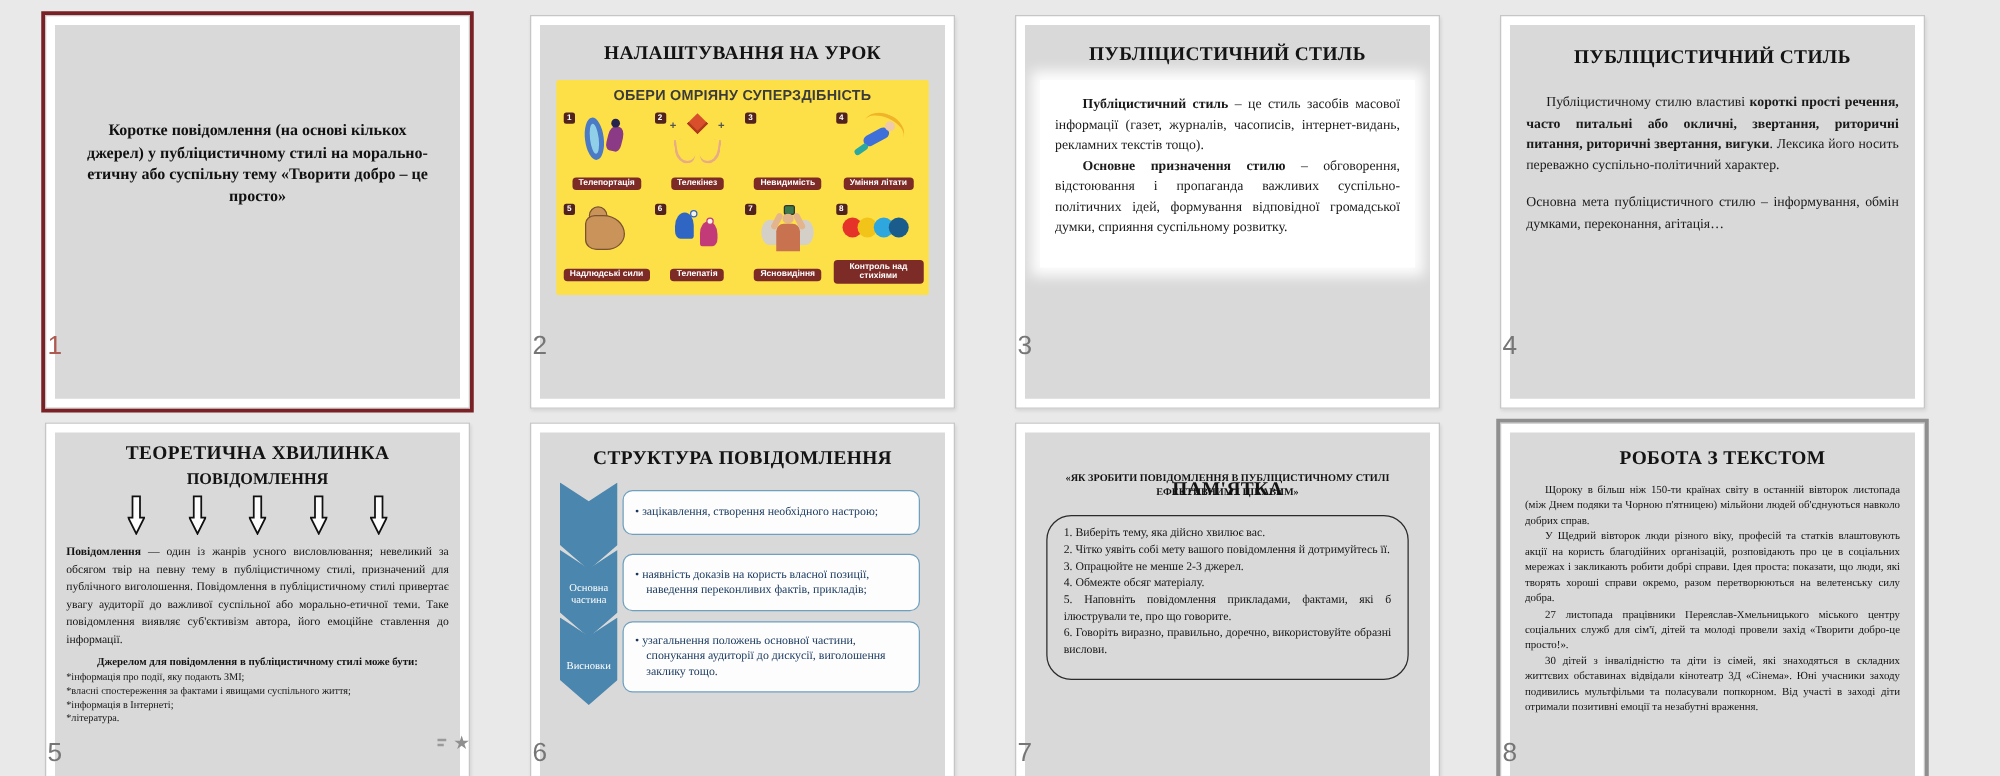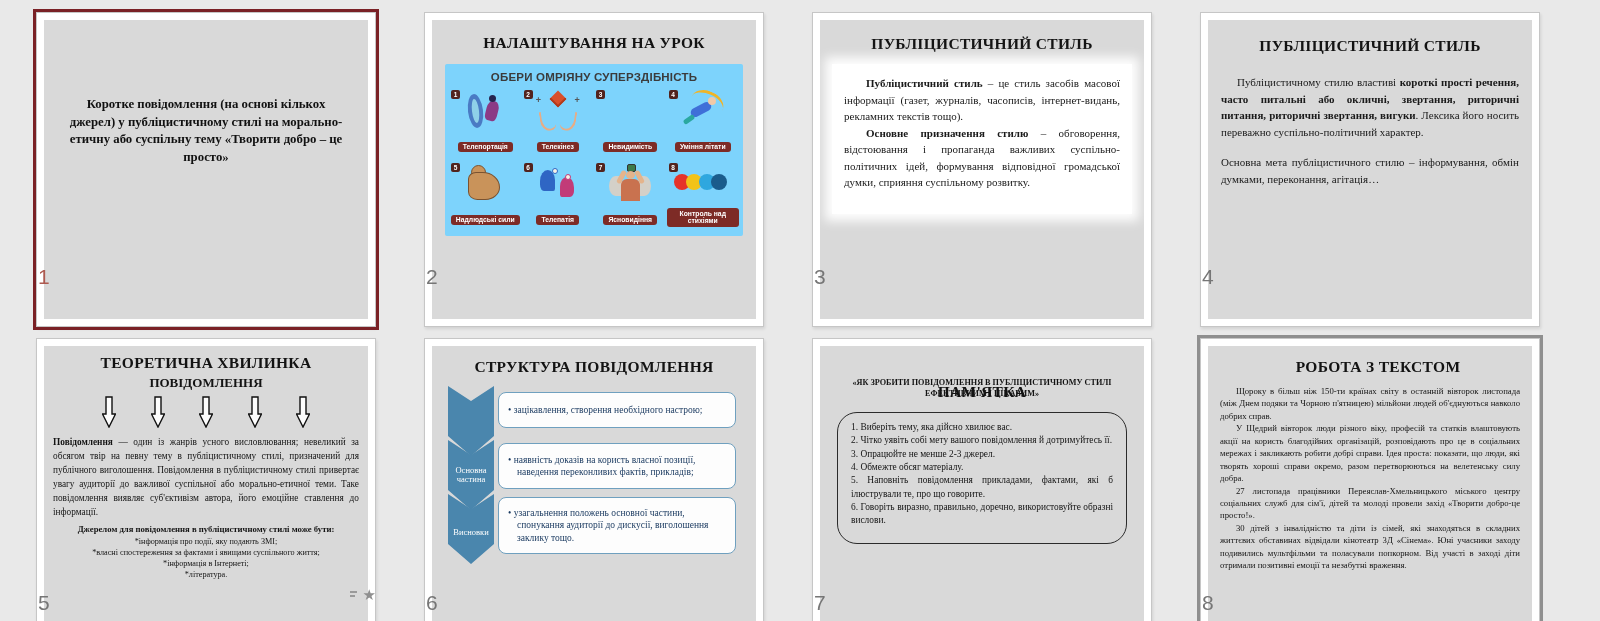--- a/index.html
+++ b/index.html
@@ -28,21 +28,21 @@
     font-weight:bold;color:#131313;font-size:15.5px;letter-spacing:.3px;
   }
   
   .s1-text{
     position:absolute;left:22px;right:22px;top:76px;text-align:center;
     font-weight:bold;font-size:12.8px;line-height:1.38;color:#111;
   }
   
   .poster{
     position:absolute;left:13px;right:13px;top:44px;height:172px;
-    background:#7dd3fc;border-radius:2px;
+    background:#fde047;border-radius:2px;
     font-family:"Liberation Sans", sans-serif;
   }
   .poster-title{
     position:absolute;top:7px;left:0;right:0;text-align:center;
     font-weight:bold;font-size:11.5px;color:#3b3b3b;letter-spacing:.2px;
   }
   .power-grid{position:absolute;left:4px;right:4px;top:24px;bottom:2px;
     display:grid;grid-template-columns:repeat(4,1fr);grid-template-rows:1fr 1fr;}
   .power{position:relative;text-align:center;}
   .p-badge{
@@ -95,21 +95,21 @@
   .wb-text p{margin:0;text-indent:22px;}
   
   .s4-body{position:absolute;left:13px;right:13px;top:54px;font-size:11px;line-height:1.5;text-align:justify;color:#1a1a1a;}
   .s4-body .p1{text-indent:16px;margin:0;}
   .s4-body .p2{margin:14px 0 0;}
   
   .s5-title2{position:absolute;top:29px;left:0;right:0;text-align:center;font-weight:bold;font-size:13px;color:#131313;}
   .arrow-row{position:absolute;left:58px;right:58px;top:50px;display:flex;justify-content:space-between;}
   .s5-body{position:absolute;left:9px;right:9px;top:90px;font-size:9.3px;line-height:1.5;text-align:justify;color:#141414;}
   .s5-src-head{font-weight:bold;text-align:center;font-size:8.7px;margin-top:3px;}
-  .s5-src{font-size:8.2px;line-height:1.35;text-align:center;}
+  .s5-src{font-size:8.2px;line-height:1.35;text-align:left;}
   
   .anim-star{position:absolute;left:350px;top:586px;width:26px;height:18px;}
   .anim-star .st{position:absolute;right:0;top:0;font-size:15px;color:#8f8f8f;line-height:18px;}
   .anim-star .l1,.anim-star .l2{position:absolute;left:0;height:1.6px;background:#9a9a9a;width:7px;}
   .anim-star .l1{top:5px;}.anim-star .l2{top:9px;width:5px;}
   
   .chev{position:absolute;left:16px;width:46px;height:70px;}
   .chev-label{
     position:absolute;left:16px;width:46px;text-align:center;color:#fff;
     font-size:8.5px;line-height:1.1;

